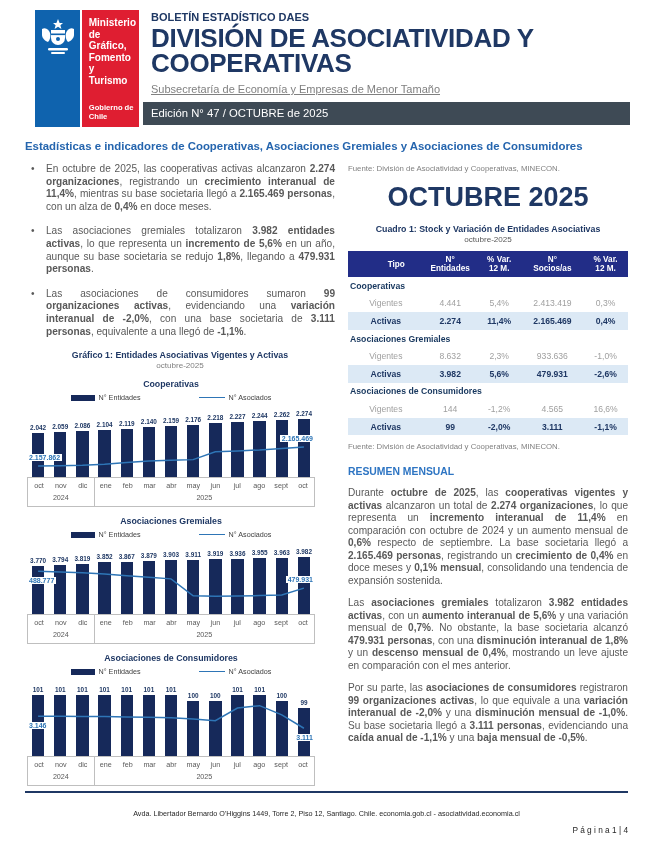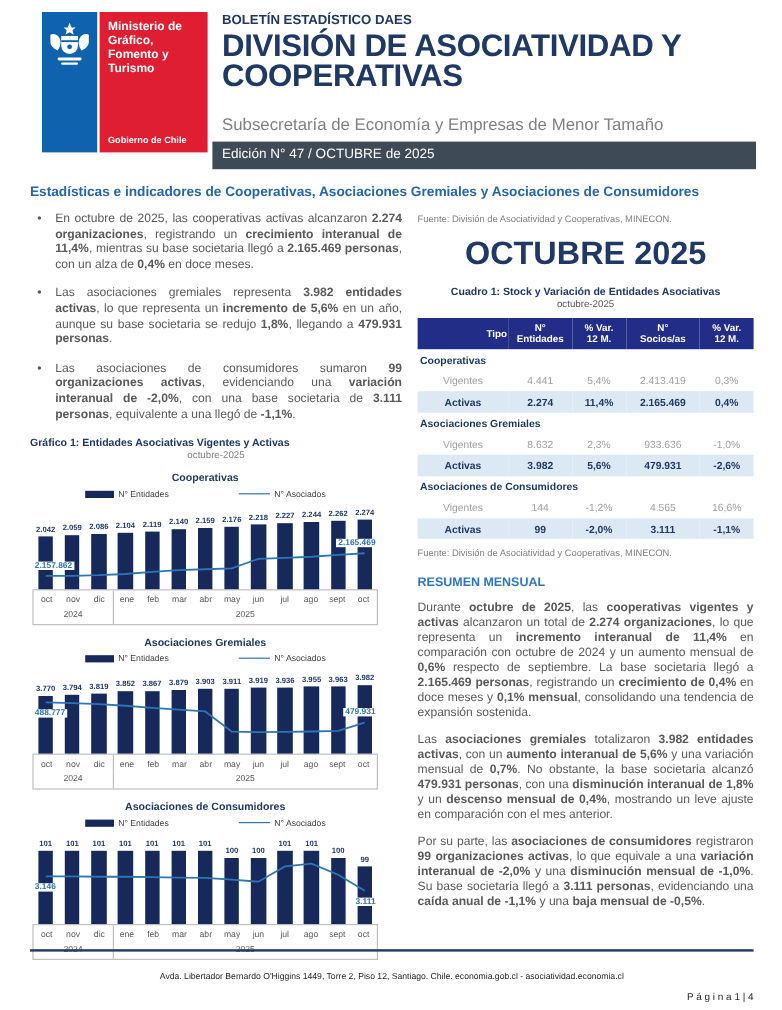--- a/index.html
+++ b/index.html
@@ -1,45 +1,45 @@
 <!DOCTYPE html>
 <html><head>
 <meta charset="utf-8">
 <style>
   html,body{margin:0;padding:0;background:#fff;}
   .page{position:relative;width:652px;height:842px;background:#fff;overflow:hidden;
         font-family:"Liberation Sans",sans-serif;}
   
   .masthead{display:flex;padding:10px 22px 0 35px;}
-  .logo{display:flex;width:138px;height:117px;flex:none;}
+  .logo{display:flex;width:104px;height:117px;flex:none;}
   .logo-blue{width:46px;background:#0F63AE;position:relative;}
   .logo-blue svg{position:absolute;top:7px;left:4px;}
   .logo-red{flex:1;background:#DF1E31;margin-left:2px;color:#fff;display:flex;
             flex-direction:column;justify-content:space-between;padding:7px 3px 6px 7px;}
   .ministry div{font-weight:bold;font-size:10px;line-height:11.5px;}
   .gov{font-weight:bold;font-size:7.6px;}
   .head-text{flex:1;margin-left:4px;display:flex;flex-direction:column;min-width:0;}
   .kicker{color:#1F3864;font-weight:bold;font-size:11px;padding-left:8px;margin-top:1px;}
   .main-title{color:#1F3864;font-weight:bold;font-size:26px;line-height:25px;
               letter-spacing:-0.3px;padding-left:8px;margin-top:3px;}
-  .subtitle{color:#808080;font-size:14px;padding-left:8px;margin-top:19px;}
+  .subtitle{color:#808080;font-size:11px;padding-left:8px;margin-top:7px;text-decoration:underline;}
   .edition-bar{background:#3E4A55;color:#fff;font-size:11.3px;padding:5px 8px 6px;margin-top:7px;}
   
   .section-heading{color:#2565AE;font-weight:bold;font-size:11.4px;margin:13px 24px 0 25px;}
   .columns{display:flex;margin:9px 24px 0 25px;gap:13px;}
   .col-left{width:310px;flex:none;}
   .col-right{flex:1;min-width:0;}
   
   .bullets{margin:2px 0 0 0;padding:0;list-style:none;color:#595959;font-size:10.1px;
            line-height:12.6px;text-align:justify;}
   .bullets li{position:relative;padding-left:21px;margin-bottom:12px;}
   .bullets li::before{content:"\2022";position:absolute;left:6px;color:#595959;}
   b{font-weight:bold;}
   
-  .grafico-title{color:#1F3864;font-size:8.8px;font-weight:bold;margin:8px 0 0 0;}
+  .grafico-title{text-align:center;color:#1F3864;font-size:8.8px;font-weight:bold;margin:8px 0 0 0;}
   .grafico-sub{text-align:center;color:#808080;font-size:8.1px;margin-top:1px;}
   
   .chart{width:288px;margin:9px 0 0 2px;}
   .chart-title{text-align:center;color:#1F3864;font-weight:bold;font-size:8.8px;margin-bottom:4px;}
   .legend{display:flex;justify-content:center;gap:58px;align-items:center;font-size:7.2px;
           color:#404040;margin-bottom:5px;}
   .legend-entry{display:flex;align-items:center;}
   .sw-bar{width:24px;height:6px;background:#16295A;margin-right:4px;}
   .sw-line{width:26px;height:0;border-top:1.7px solid #2E75B6;margin-right:4px;}
   .plot{position:relative;}
@@ -62,21 +62,21 @@
   .axis-years .y + .y{border-left:1px solid #BFBFBF;}
   
   .fuente{color:#808080;font-size:7.8px;margin-top:3px;}
   .fuente2{color:#808080;font-size:7.8px;margin-top:7px;}
   .octubre{text-align:center;color:#1F3864;font-weight:bold;font-size:27px;margin-top:9px;}
   .cuadro-title{text-align:center;color:#1F3864;font-size:8.8px;font-weight:bold;margin-top:11px;}
   .cuadro-sub{text-align:center;color:#595959;font-size:8.1px;margin-top:1px;}
   table.stats{width:100%;border-collapse:collapse;margin-top:7px;}
   table.stats th{background:#222D87;color:#fff;font-size:8.2px;font-weight:bold;
                  padding:4px 1px;text-align:center;white-space:pre-line;vertical-align:middle;}
-  table.stats th.tipo{text-align:right;padding-left:22px;}
+  table.stats th.tipo{text-align:center;padding-left:22px;}
   table.stats td{font-size:8.6px;padding:3.8px 1px;text-align:center;}
   tr.group-row td{color:#17375E;font-weight:bold;text-align:left;padding-left:2px;font-size:8.7px;}
   tr.vigentes td{color:#A0A0A0;}
   tr.activas td{color:#1F3864;font-weight:bold;background:#DCE9F5;}
   .resumen-heading{color:#2E75C3;font-weight:bold;font-size:10.4px;margin-top:15px;}
   .resumen-p{color:#595959;font-size:10.1px;line-height:12.5px;text-align:justify;margin:10px 0 0 0;}
   
   .footer-rule{position:absolute;left:25px;right:24px;bottom:49px;border-top:2px solid #1F3864;}
   .pfooter{position:absolute;left:25px;right:24px;bottom:7px;text-align:center;color:#262626;}
   .f1{font-size:7.5px;font-weight:bold;}
@@ -124,21 +124,21 @@
     </div>
   </div>
 
   <div class="section-heading">Estadísticas e indicadores de Cooperativas, Asociaciones Gremiales y Asociaciones de Consumidores</div>
 
   <div class="columns">
 
     <div class="col-left">
       <ul class="bullets">
         <li><span>En octubre de 2025, las cooperativas activas alcanzaron </span><b>2.274 organizaciones</b><span>, registrando un </span><b>crecimiento interanual de 11,4%</b><span>, mientras su base societaria llegó a </span><b>2.165.469 personas</b><span>, con un alza de </span><b>0,4%</b><span> en doce meses.</span></li>
-        <li><span>Las asociaciones gremiales representa </span><b>3.982 entidades activas</b><span>, lo que representa un </span><b>incremento de 5,6%</b><span> en un año, aunque su base societaria se redujo </span><b>1,8%</b><span>, llegando a </span><b>479.931 personas</b><span>.</span></li>
+        <li><span>Las asociaciones gremiales totalizaron </span><b>3.982 entidades activas</b><span>, lo que representa un </span><b>incremento de 5,6%</b><span> en un año, aunque su base societaria se redujo </span><b>1,8%</b><span>, llegando a </span><b>479.931 personas</b><span>.</span></li>
         <li><span>Las asociaciones de consumidores sumaron </span><b>99 organizaciones activas</b><span>, evidenciando una </span><b>variación interanual de -2,0%</b><span>, con una base societaria de </span><b>3.111 personas</b><span>, equivalente a una llegó de </span><b>-1,1%</b><span>.</span></li>
       </ul>
       <div class="grafico-title"><b>Gráfico 1:</b><span> Entidades Asociativas Vigentes y Activas</span></div>
       <div class="grafico-sub">octubre-2025</div>
       <div id="charts">
           <div class="chart">
             <div class="chart-title">Cooperativas</div>
             <div class="legend">
               <span class="legend-entry">
                 <span class="sw-bar"></span>

